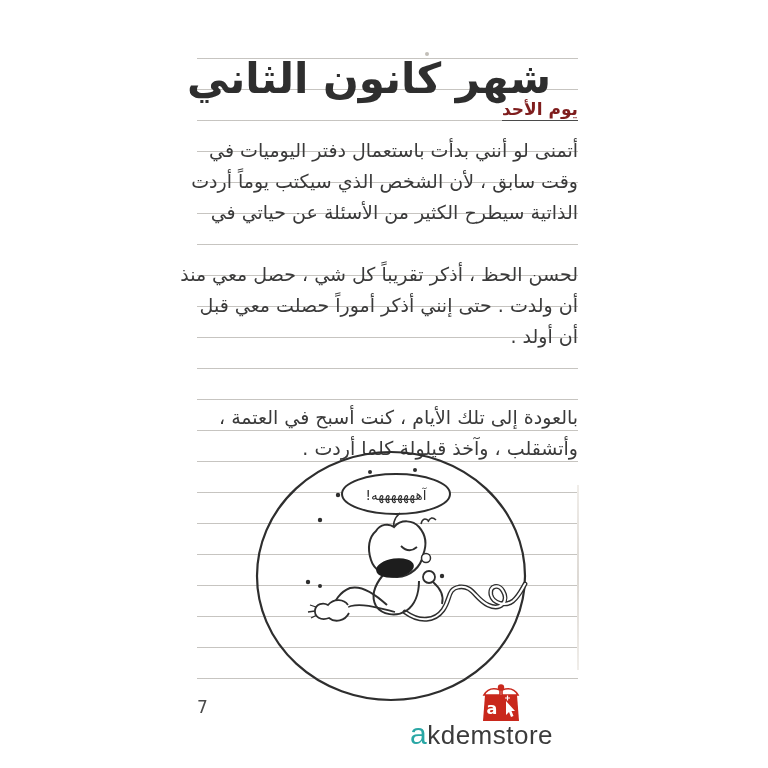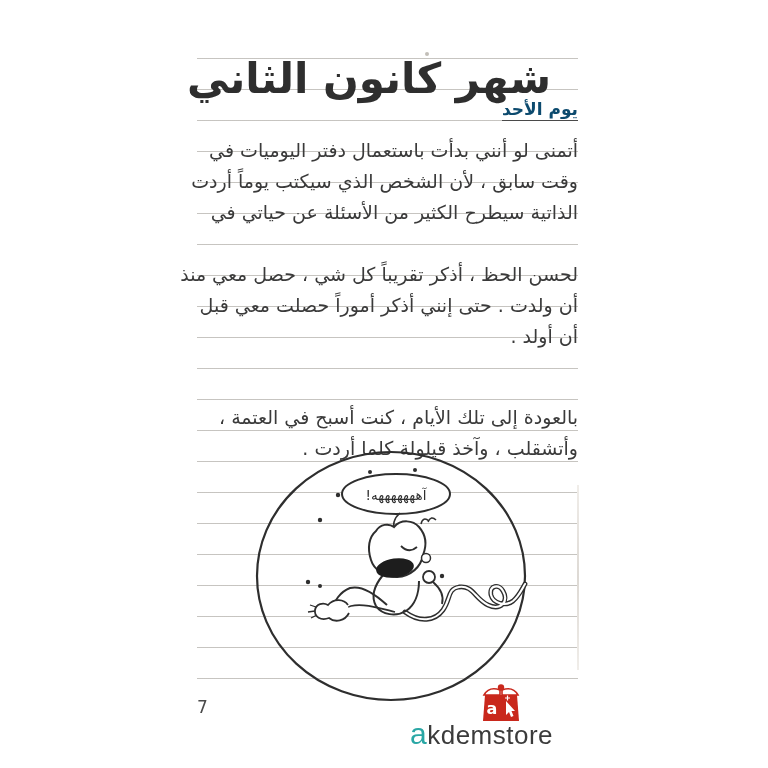--- a/index.html
+++ b/index.html
@@ -19,21 +19,21 @@
     background:linear-gradient(to bottom,#f0ede9,#ddd9d4,#f0ede9);
   }
   .speck{left:425px;top:52px;width:4px;height:4px;border-radius:50%;background:#c2beb8;}
   
   .ar{direction:rtl;color:#3a3a3a;}
   .title{
     left:160px;top:54px;width:418px;text-align:center;
     font-size:42px;font-weight:bold;color:#2e2e2e;letter-spacing:-0.5px;
   }
   .day{
-    right:190px;top:99px;font-size:17px;font-weight:bold;color:#0c4a6e;
+    right:190px;top:99px;font-size:17px;font-weight:bold;color:#7f1d1d;
     border-bottom:1.6px solid #4a4a4a;padding-bottom:1px;
   }
   .para{left:160px;width:418px;text-align:right;font-size:19px;}
   .para .ln{height:31px;line-height:31px;white-space:nowrap;}
   .p1{top:135px;} .p2{top:259px;} .p3{top:374px;margin-top:28px;}
   
   .drawing{left:245px;top:445px;width:300px;height:265px;}
   
   .pagenum{left:197px;top:697px;font-size:17px;color:#4a4a4a;}
   

